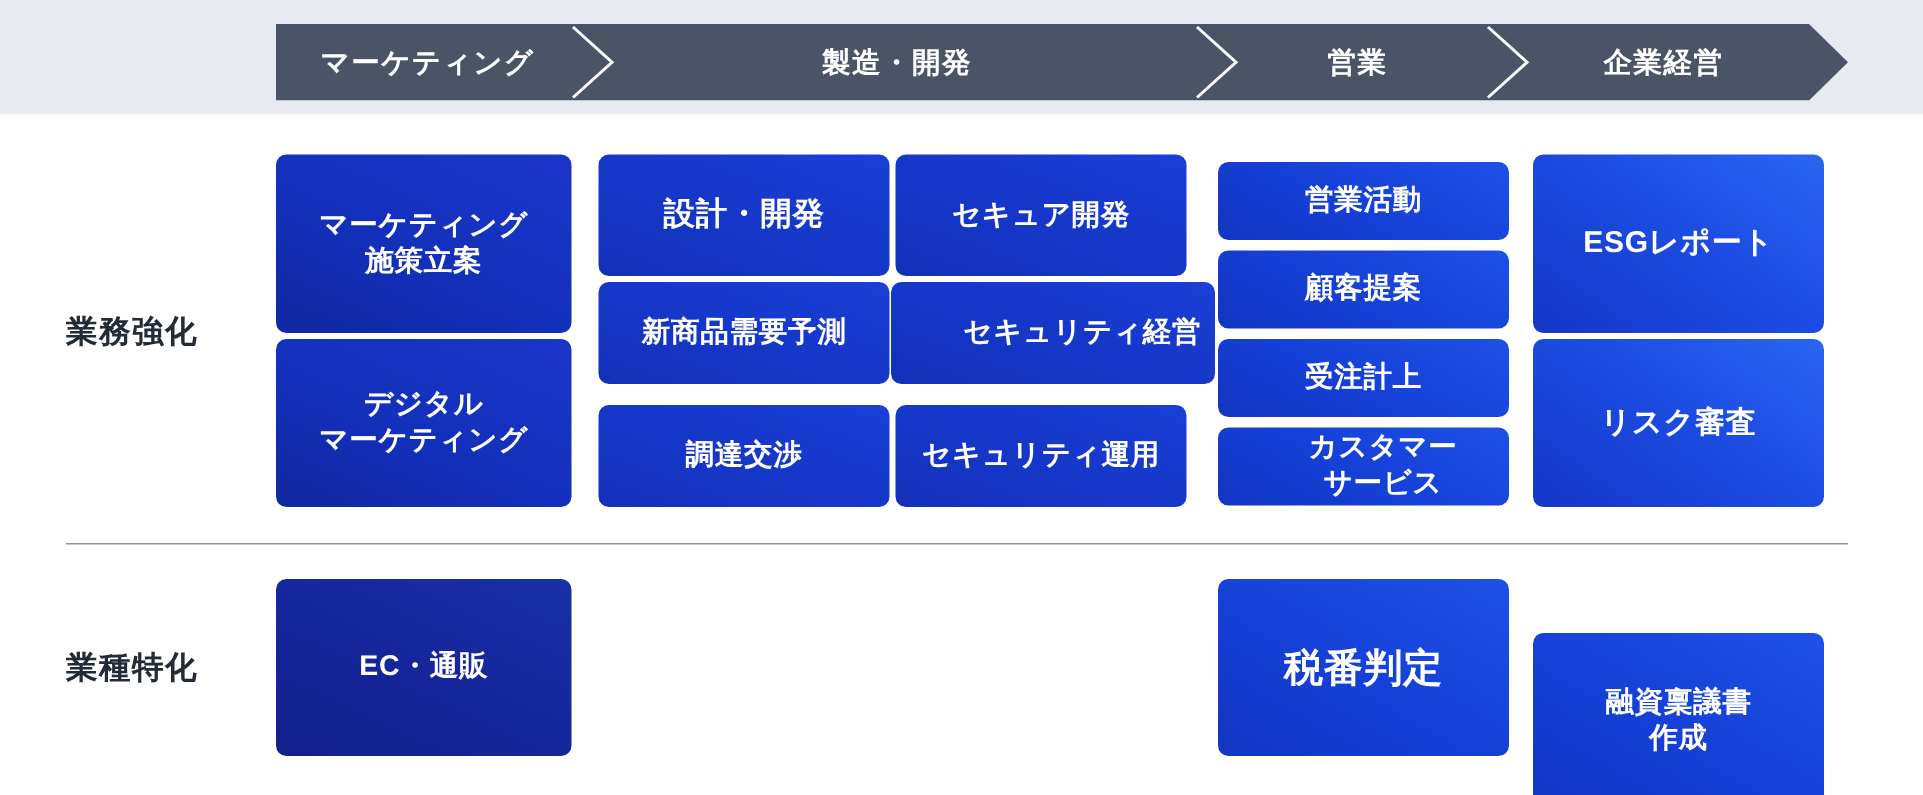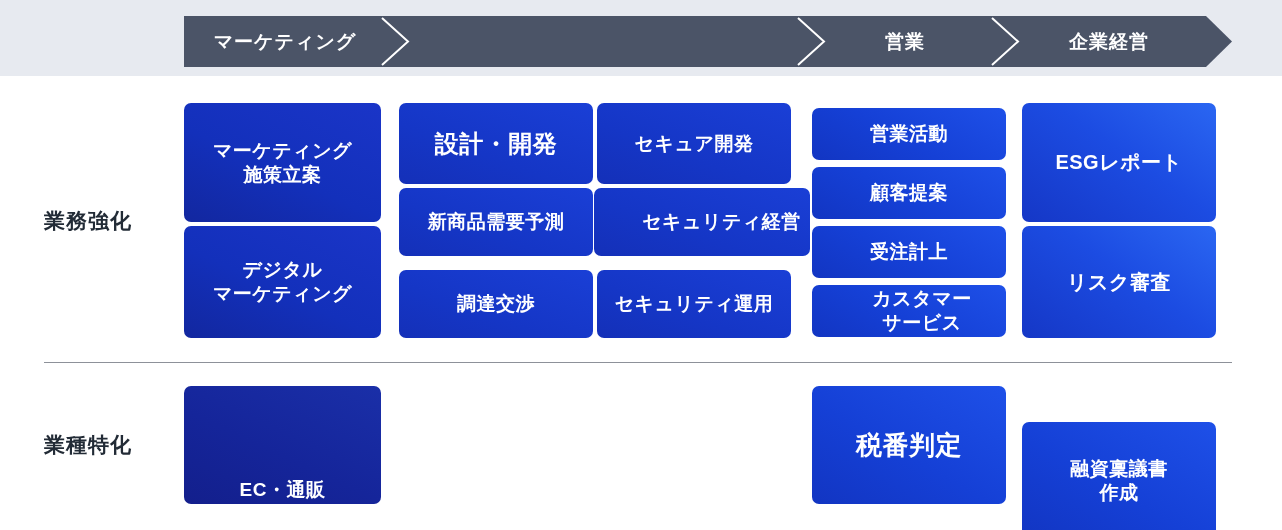--- a/index.html
+++ b/index.html
@@ -68,52 +68,53 @@
     line-height:1.25;
     letter-spacing:0.5px;
     padding:2px 6px;
     box-sizing:border-box;
     white-space:pre-line;
   }
   .tone-a{background:linear-gradient(205deg,#1a35c8 0%,#1330bb 55%,#12279f 100%);}
   .tone-b{background:linear-gradient(200deg,#1a3fd6 0%,#1536c6 60%,#1430b8 100%);}
   .tone-c{background:linear-gradient(210deg,#1e50e8 0%,#1540d6 55%,#1235c2 100%);}
   .tone-d{background:linear-gradient(215deg,#2a66f2 0%,#1c4ce2 45%,#1537c6 100%);}
-  .tone-e{background:linear-gradient(205deg,#1a2fa8 0%,#15259a 55%,#131f8c 100%);align-items:flex-end;}
+  .tone-e{background:linear-gradient(205deg,#1a2fa8 0%,#15259a 55%,#131f8c 100%);}
 </style>
 </head>
 <body>
 
 <div class="header-band">
   <div class="banner">
     <svg width="1048" height="51" viewBox="0 0 1048 51" xmlns="http://www.w3.org/2000/svg">
       <path d="M0,0 H1022 L1048,25.5 L1022,51 H0 Z" fill="#4b5467"></path>
       <polyline points="198,2 224,25.5 198,49" fill="none" stroke="#ffffff" stroke-width="2"></polyline>
       <polyline points="614,2 640,25.5 614,49" fill="none" stroke="#ffffff" stroke-width="2"></polyline>
       <polyline points="808,2 834,25.5 808,49" fill="none" stroke="#ffffff" stroke-width="2"></polyline>
     </svg>
     <div class="banner-labels">
       <div class="banner-label bl0">マーケティング</div>
+      <div class="banner-label bl1">製造・開発</div>
       <div class="banner-label bl2">営業</div>
       <div class="banner-label bl3">企業経営</div>
     </div>
   </div>
 </div>
 
 <div class="row-label" id="row-label-0">業務強化</div>
 <div class="row-label" id="row-label-1">業種特化</div>
 
 <div class="divider"></div>
 
 <div id="cards-layer">
     <div class="card tone-a" style="left: 184px; top: 103px; width: 197px; height: 119px; font-size: 19px;"><span>マーケティング
 施策立案</span></div>
     <div class="card tone-a" style="left: 184px; top: 226px; width: 197px; height: 112px; font-size: 19px;"><span>デジタル
 マーケティング</span></div>
-    <div class="card tone-b" style="left: 399px; top: 103px; width: 194px; height: 81px; font-size: 24px;"><span>設計・開発</span></div>
+    <div class="card tone-b" style="left: 399px; top: 103px; width: 194px; height: 81px; font-size: 21px;"><span>設計・開発</span></div>
     <div class="card tone-b" style="left: 399px; top: 188px; width: 194px; height: 68px; font-size: 19px;"><span>新商品需要予測</span></div>
     <div class="card tone-b" style="left: 399px; top: 270px; width: 194px; height: 68px; font-size: 19px;"><span>調達交渉</span></div>
     <div class="card tone-b" style="left: 597px; top: 103px; width: 194px; height: 81px; font-size: 19px;"><span>セキュア開発</span></div>
     <div class="card tone-b" style="left: 594px; top: 188px; width: 216px; height: 68px; font-size: 19px; padding-left: 45px;"><span>セキュリティ経営</span></div>
     <div class="card tone-b" style="left: 597px; top: 270px; width: 194px; height: 68px; font-size: 19px;"><span>セキュリティ運用</span></div>
     <div class="card tone-c" style="left: 812px; top: 108px; width: 194px; height: 52px; font-size: 19px;"><span>営業活動</span></div>
     <div class="card tone-c" style="left: 812px; top: 167px; width: 194px; height: 52px; font-size: 19px;"><span>顧客提案</span></div>
     <div class="card tone-c" style="left: 812px; top: 226px; width: 194px; height: 52px; font-size: 19px;"><span>受注計上</span></div>
     <div class="card tone-c" style="left: 812px; top: 285px; width: 194px; height: 52px; font-size: 19px; padding-left: 32px;"><span>カスタマー
 サービス</span></div>

